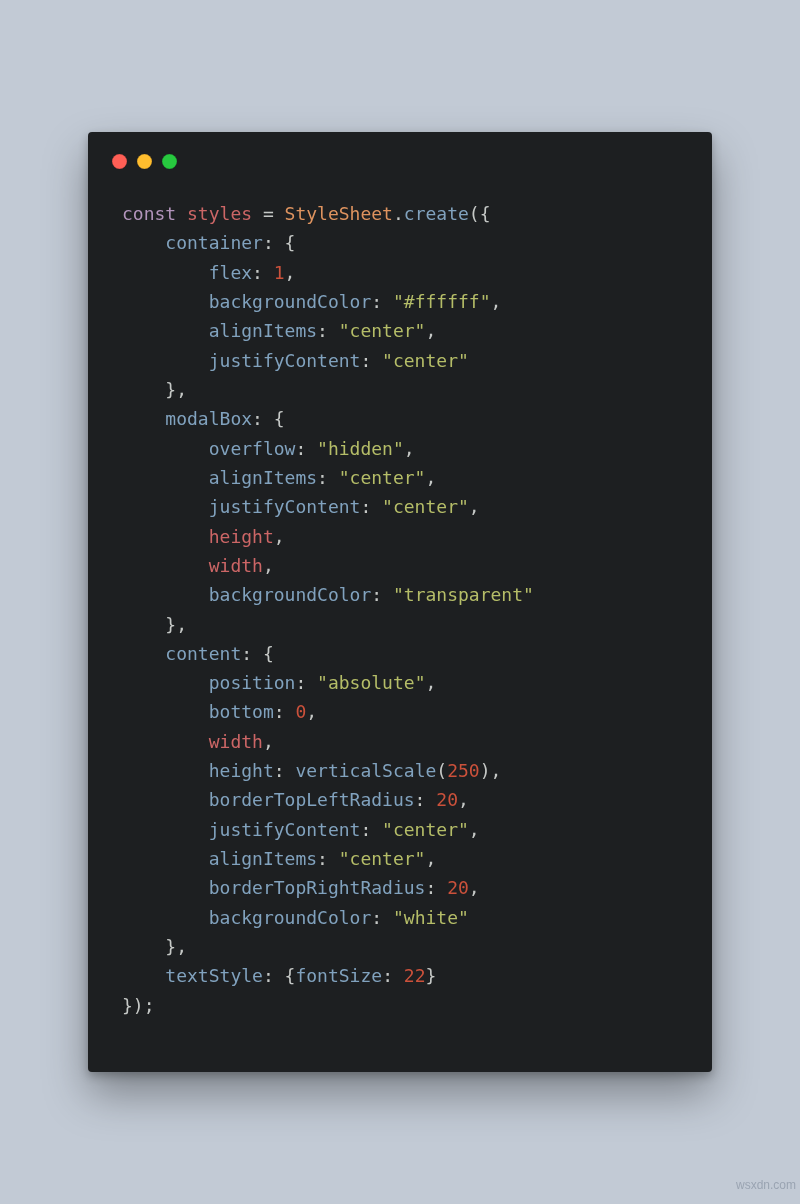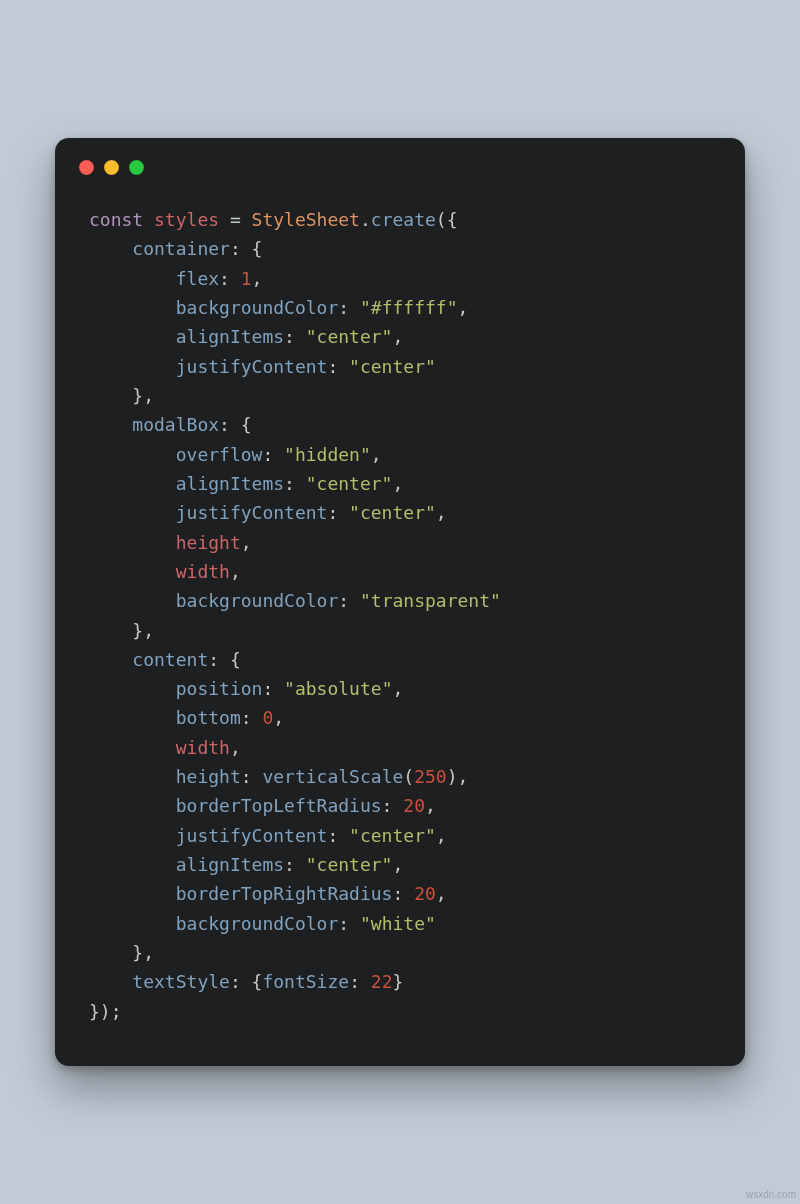--- a/index.html
+++ b/index.html
@@ -6,25 +6,25 @@
     margin: 0;
     background: #c2cad5;
     width: 800px;
     height: 1204px;
     display: flex;
     align-items: center;
     justify-content: center;
     font-family: Menlo, "DejaVu Sans Mono", Consolas, monospace;
   }
   .window {
-    width: 690px;
+    width: 624px;
     background: #1d1f21;
-    border-radius: 14px;
+    border-radius: 4px;
     box-shadow: 0 22px 44px rgba(0,0,0,.35), 0 4px 10px rgba(0,0,0,.25);
-    padding-bottom: 40px;
+    padding-bottom: 52px;
   }
   .titlebar {
     display: flex;
     gap: 10px;
     padding: 22px 24px 0 24px;
     align-items: center;
   }
   .circle { width: 15px; height: 15px; border-radius: 50%; }
   .c-red { background:#ff5f56; box-shadow: inset 0 0 0 .5px rgba(0,0,0,.2);}
   .c-yellow { background:#ffbd2e; box-shadow: inset 0 0 0 .5px rgba(0,0,0,.2);}
@@ -38,21 +38,21 @@
     color: #c5c8c6;
   }
   .tok-kw   { color:#b294bb; } 
   .tok-var  { color:#cc6666; } 
   .tok-ty   { color:#de935f; } 
   .tok-fn   { color:#81a2be; } 
   .tok-punc { color:#c5c8c6; } 
   .tok-num  { color:#cb513b; } 
   .tok-str  { color:#b5bd68; } 
   .tok-call { color:#81a2be; } 
-  .watermark { position:absolute; right:4px; bottom:4px; font-size:10px; color:#9aa4b2; font-family:sans-serif;}
+  .watermark { position:absolute; right:4px; bottom:12px; font-size:12px; color:#9aa4b2; font-family:sans-serif;}
   .wrap { position:relative; width:800px; height:1204px; display:flex; align-items:center; justify-content:center;}
 </style>
 </head>
 <body>
 
 <div class="wrap">
 <div class="window">
   <div class="titlebar">
     <div class="circle c-red"></div>
     <div class="circle c-yellow"></div>

